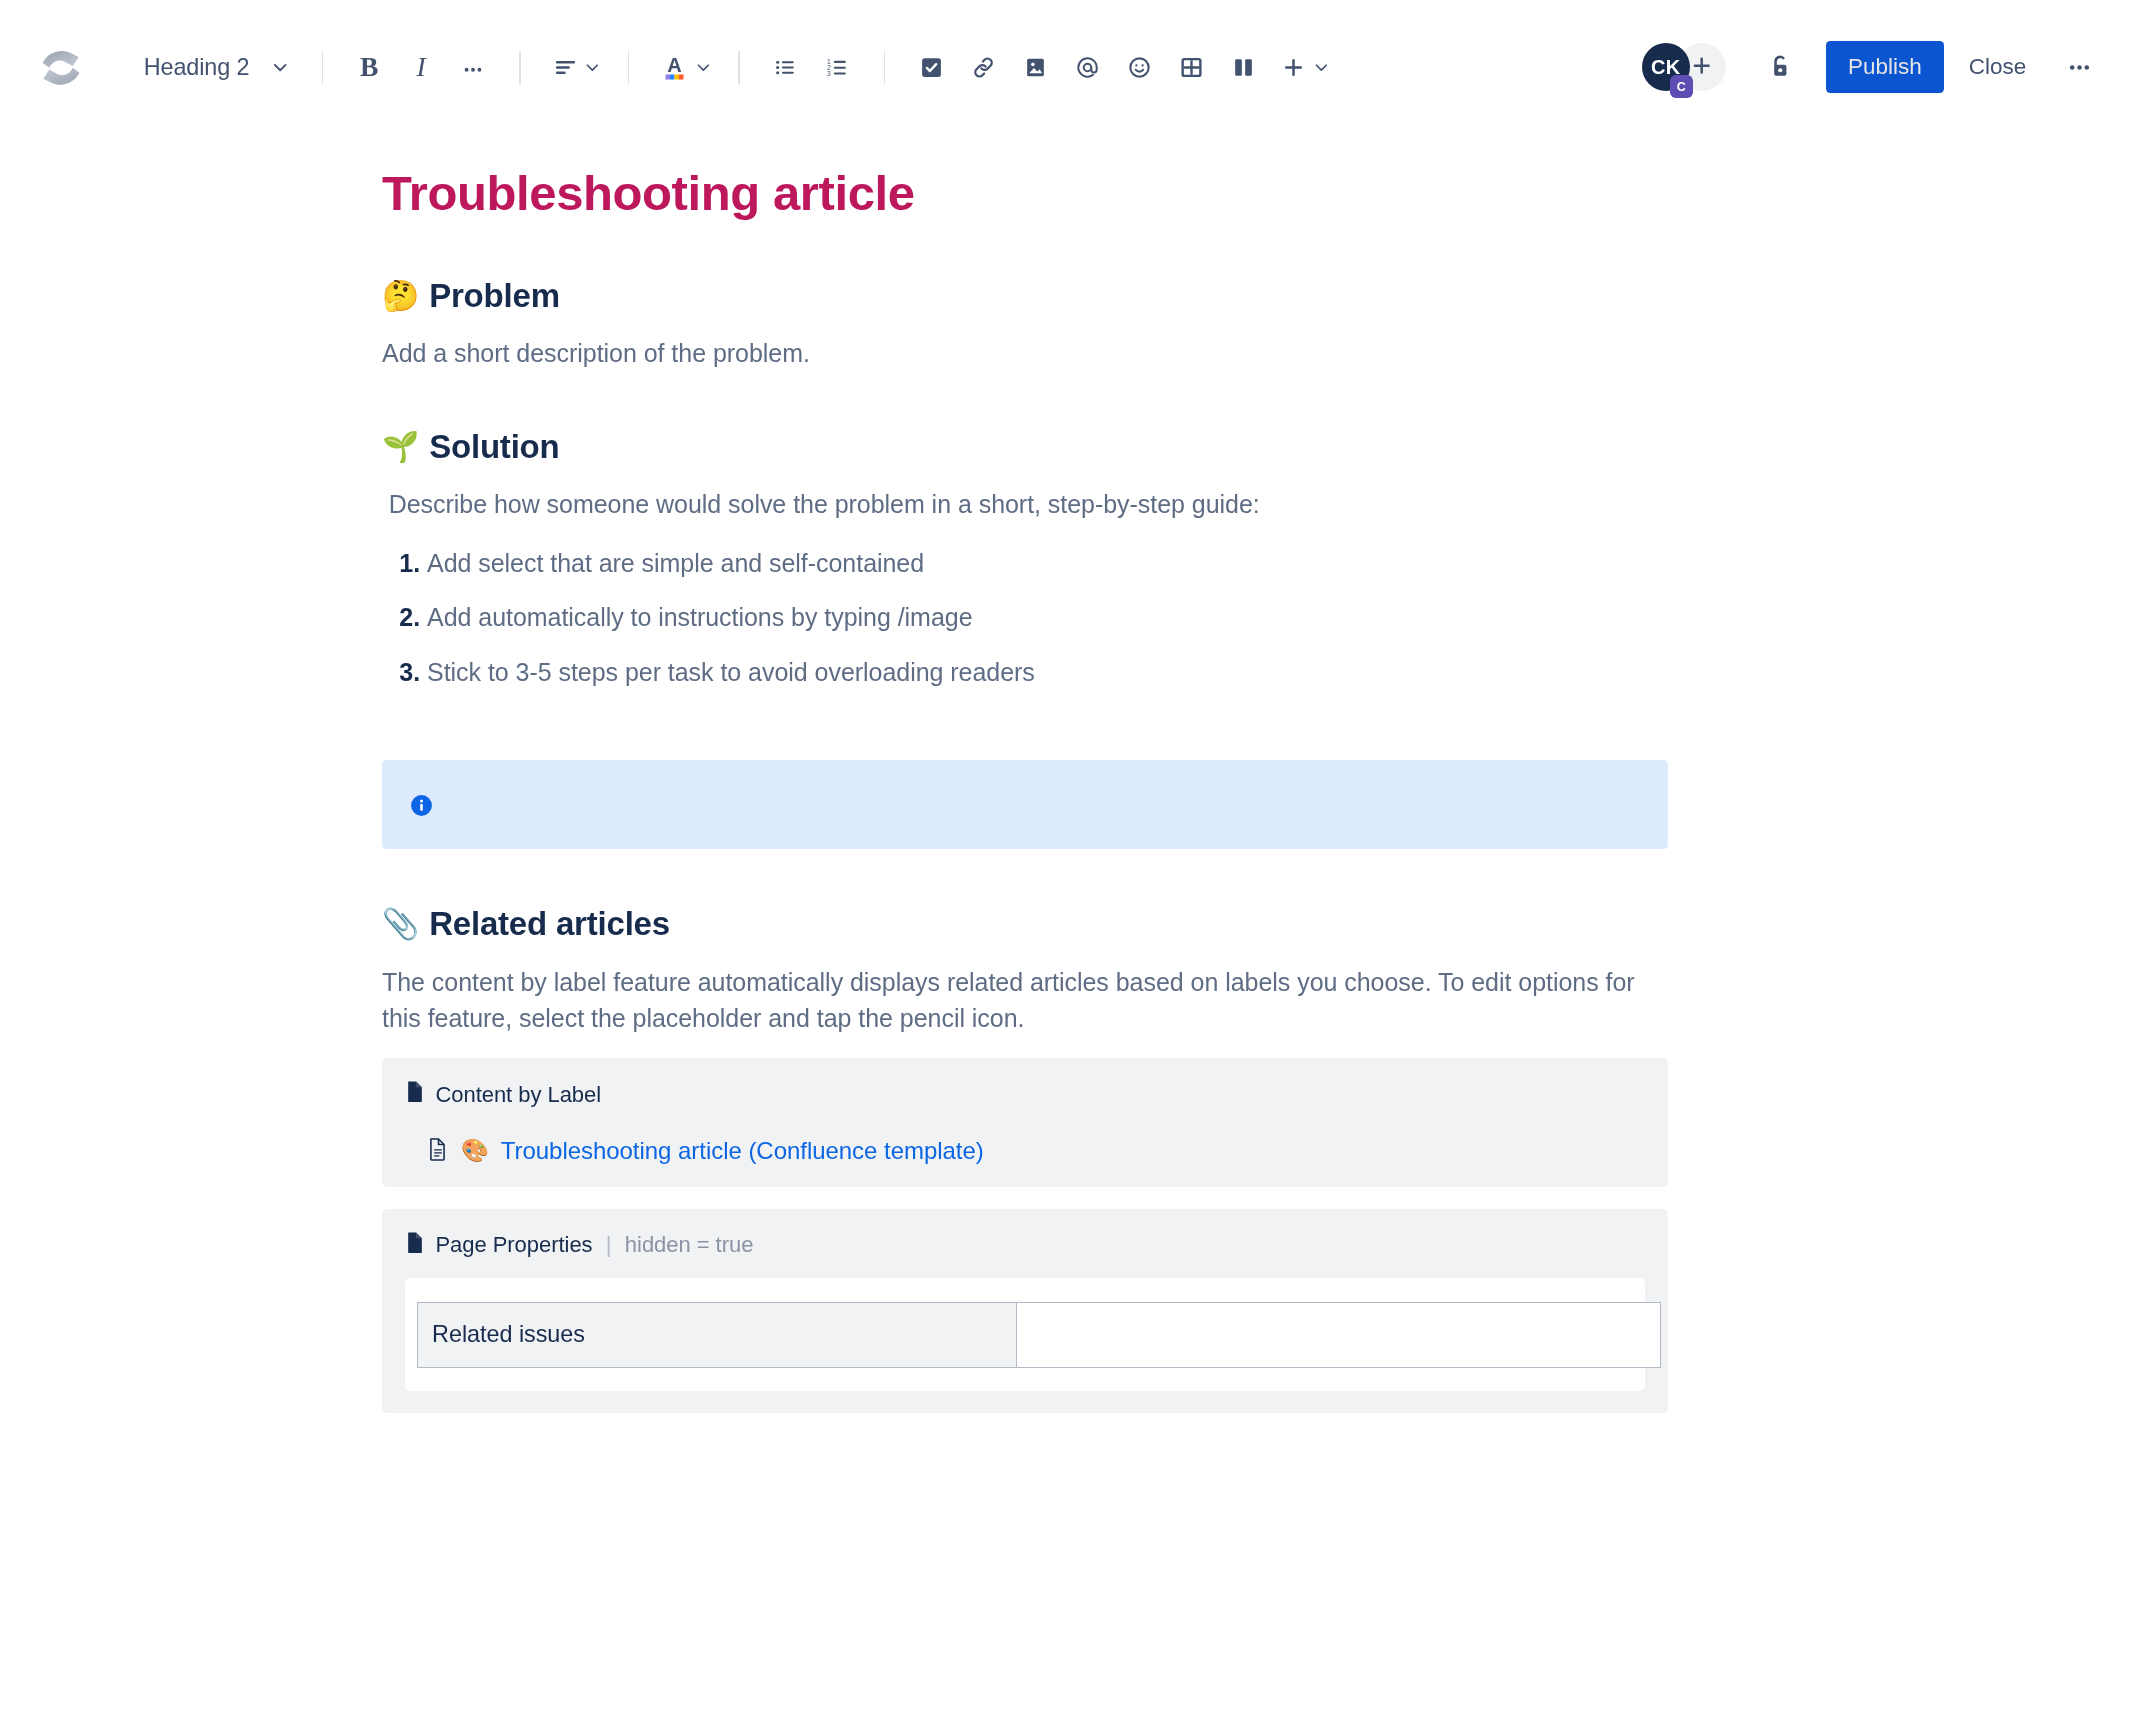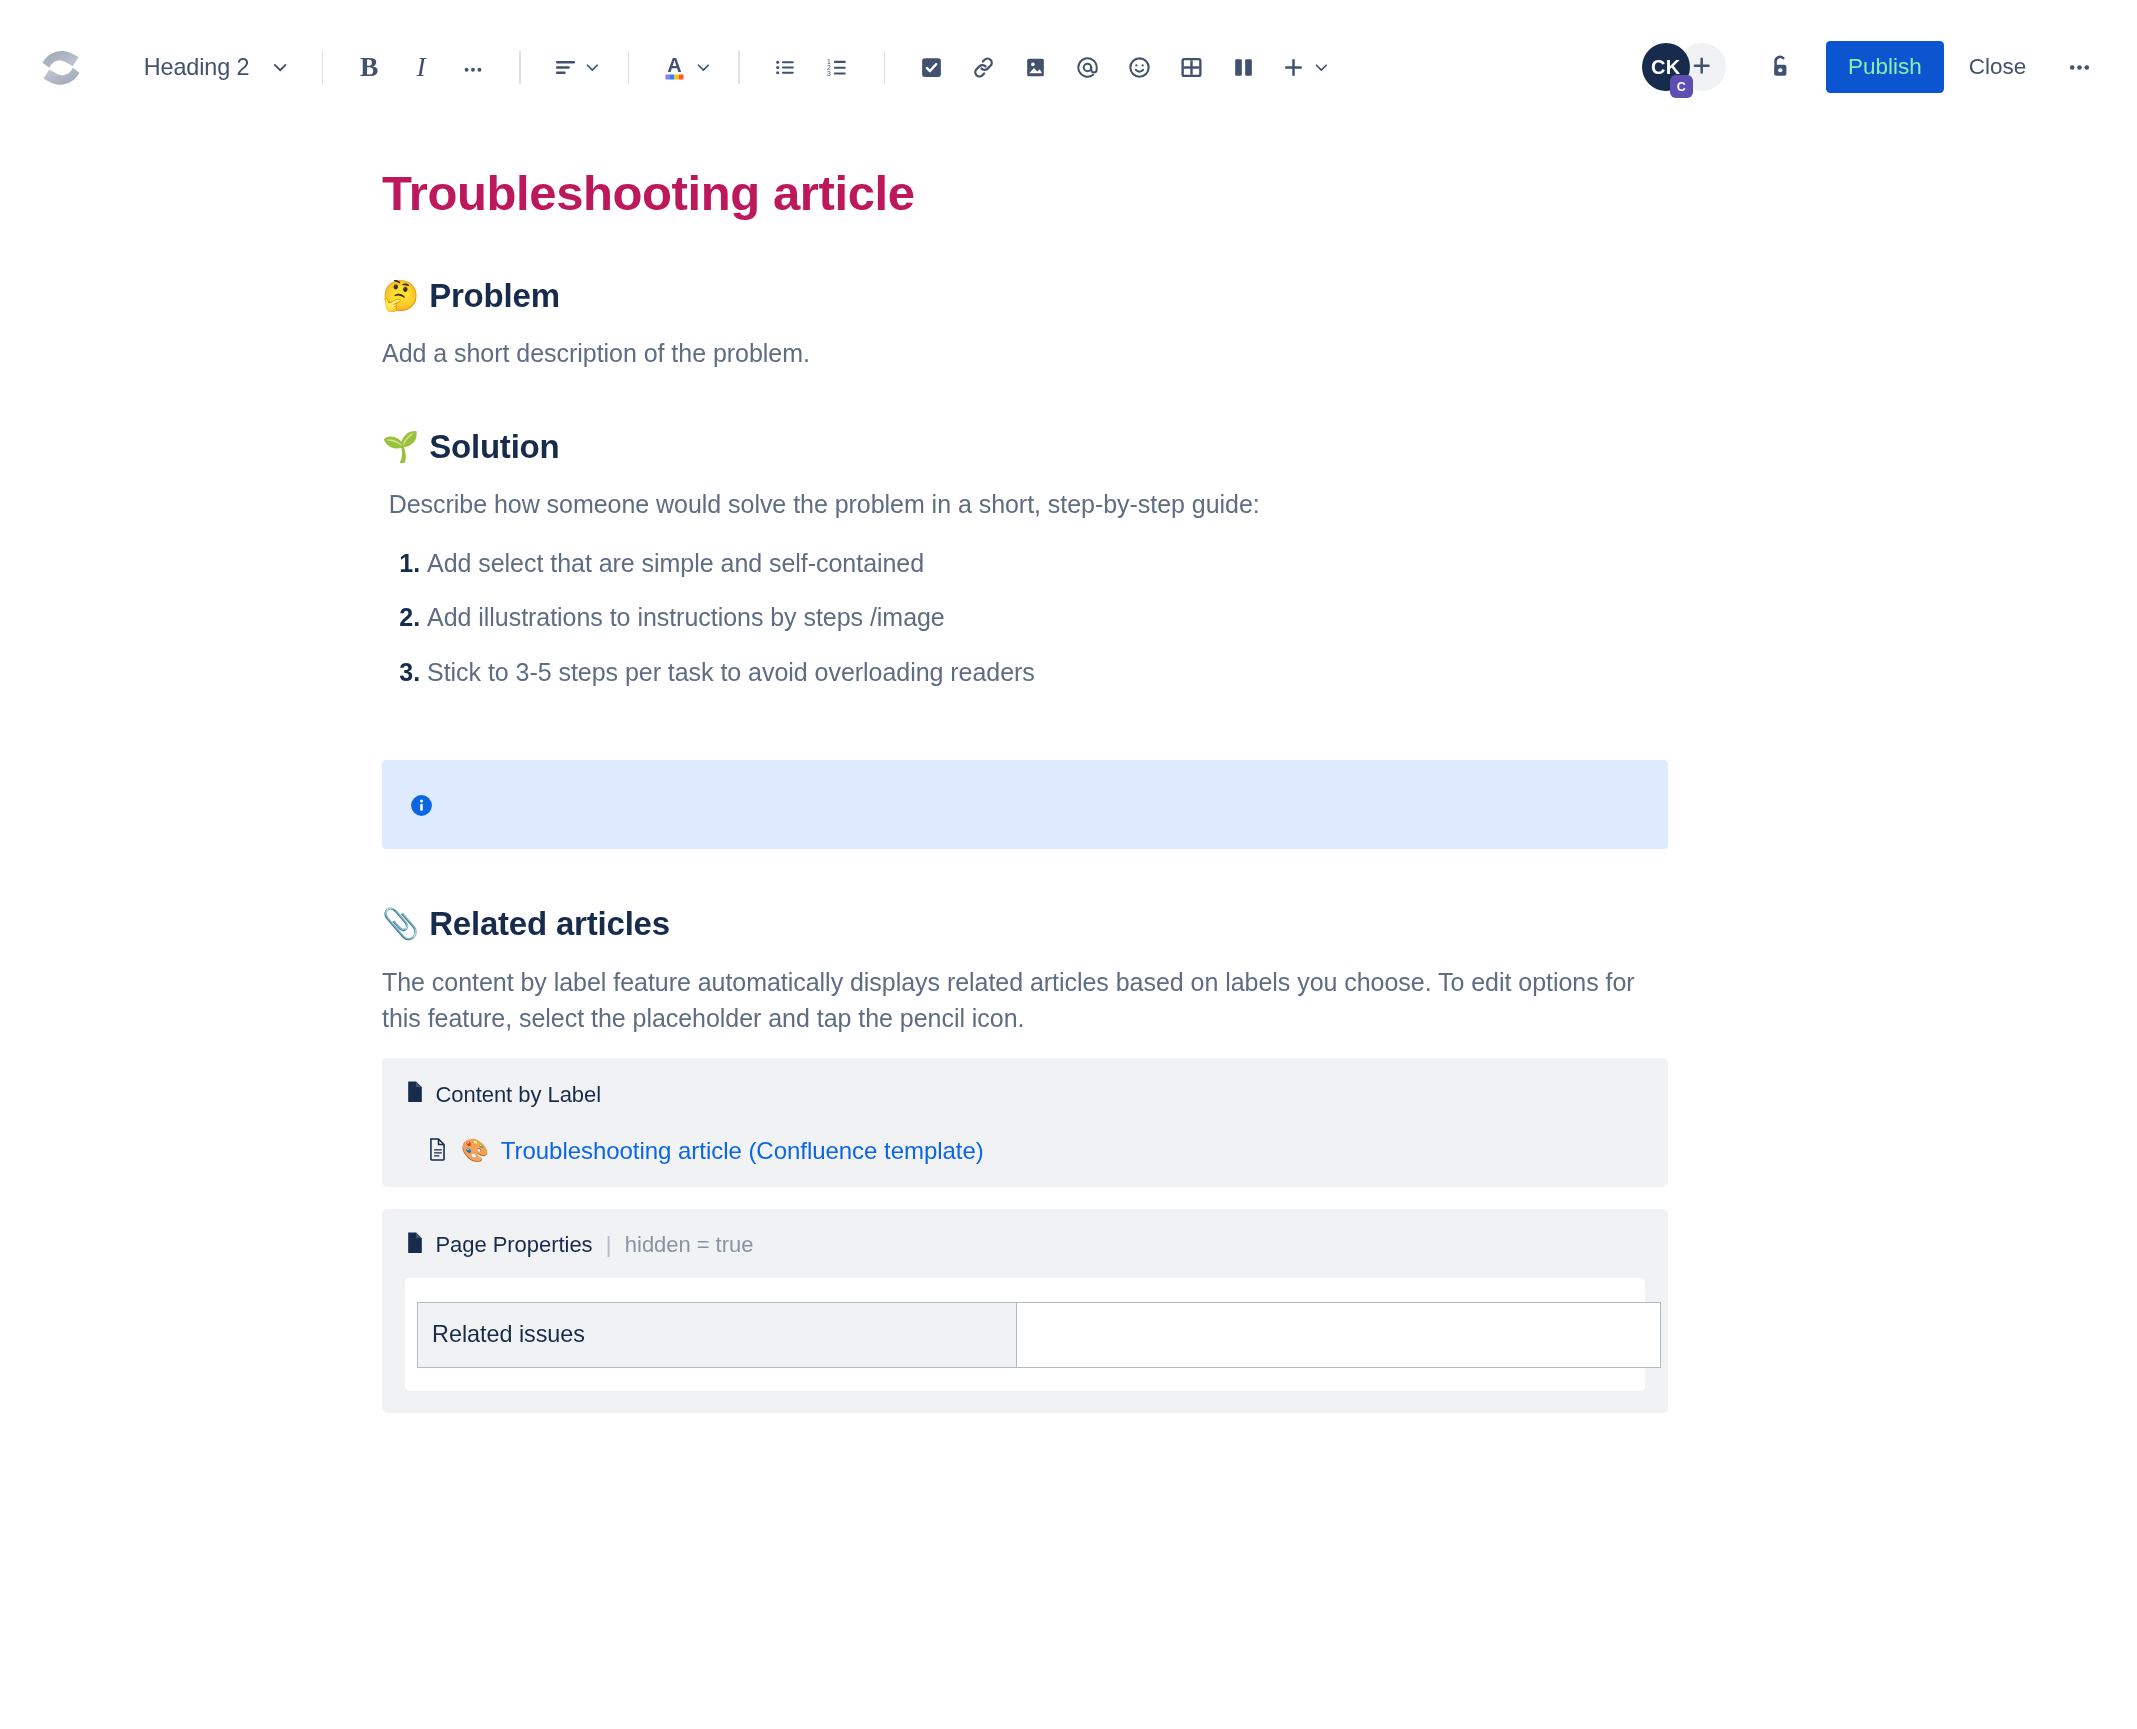--- a/index.html
+++ b/index.html
@@ -85,21 +85,21 @@
     z-index: 3;
   }
   .avatar-add {
     width: 48px; height: 48px; border-radius: 50%;
     background: #F1F2F4; color: #42526E;
     display: flex; align-items: center; justify-content: center;
     margin-left: -11.7px; z-index: 1; cursor: pointer;
   }
   .lock-btn { margin-right: 20px; }
   .publish-btn {
-    background: #0C55D0; color: #86efac;
+    background: #0C55D0; color: #e5e5e5;
     font-size: 22.5px; font-weight: 500;
     border: none; border-radius: 4.2px;
     height: 52px; padding: 0 22px;
     cursor: pointer;
     font-family: "Liberation Sans", sans-serif;
     display:flex; align-items:center;
   }
   .close-btn {
     background: transparent; border: none;
     color: #42526E; font-size: 22.5px;
@@ -475,21 +475,21 @@
     <p class="body">Add a short description of the problem.</p>
 
     <h2 class="sec">
       <span class="emoji">🌱</span>
       <span>Solution</span>
     </h2>
     <p class="body indent">Describe how someone would solve the problem in a short, step-by-step guide:</p>
 
     <ol class="steps">
       <li><span class="txt">Add select that are simple and self-contained</span></li>
-      <li><span class="txt">Add illustrations to instructions by steps /image</span></li>
+      <li><span class="txt">Add automatically to instructions by typing /image</span></li>
       <li><span class="txt">Stick to 3-5 steps per task to avoid overloading readers</span></li>
     </ol>
 
     <div class="info-panel">
       <span class="info-icon">
         <svg width="25" height="25" viewBox="0 0 24 24">
             <circle cx="12" cy="12" r="10" fill="#0C66E4"></circle>
             <circle cx="12" cy="7.6" r="1.45" fill="#fff"></circle>
             <rect x="10.75" y="10.2" width="2.5" height="7" rx="1.25" fill="#fff"></rect>
           </svg>

